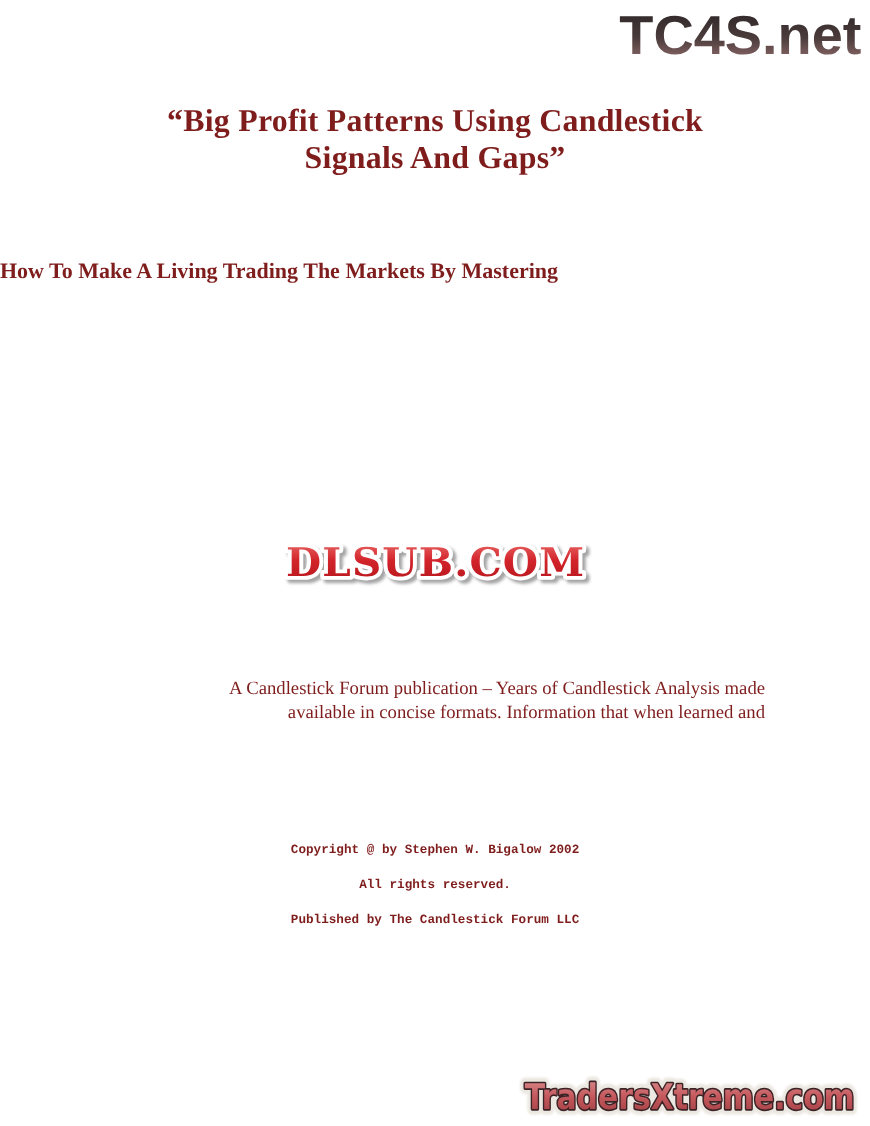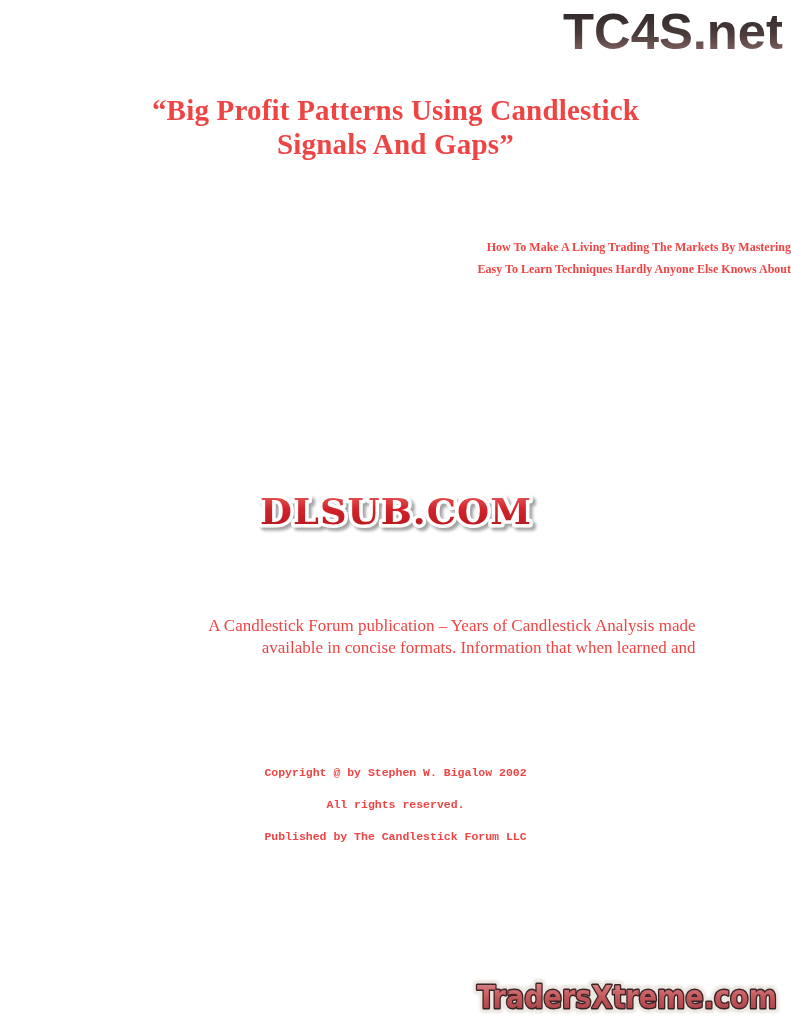--- a/index.html
+++ b/index.html
@@ -3,21 +3,21 @@
 <meta charset="utf-8">
 <style>
   html, body { margin: 0; padding: 0; background: #ffffff; }
   .page {
     position: relative;
     width: 791px;
     height: 1024px;
     background: #ffffff;
     overflow: hidden;
     font-family: "Liberation Serif", serif;
-    color: #ef4444;
+    color: #7f1d1d;
     margin: 0 auto;
   }
 
   
   .header-logo {
     position: absolute;
     top: 3px;
     right: 5px;
     filter: blur(0.2px);
   }
@@ -34,23 +34,23 @@
     line-height: 34px;
     letter-spacing: 0.2px;
   }
 
   
   .doc-subtitle {
     position: absolute;
     top: 237px;
     left: 0;
     width: 100%;
-    text-align: right;
+    text-align: left;
     font-weight: bold;
-    font-size: 12px;
+    font-size: 20px;
     line-height: 21.5px;
   }
 
   
   .center-logo {
     position: absolute;
     top: 483px;
     left: 50%;
     transform: translateX(-50%);
     filter: drop-shadow(3px 3.5px 1.5px rgba(90, 90, 90, 0.55));
@@ -110,21 +110,20 @@
     </svg>
   </div>
 
   <div class="doc-title">
     <div>“Big Profit Patterns Using Candlestick</div>
     <div>Signals And Gaps”</div>
   </div>
 
   <div class="doc-subtitle">
     <div>How To Make A Living Trading The Markets By Mastering</div>
-    <div>Easy To Learn Techniques Hardly Anyone Else Knows About</div>
   </div>
 
   <div class="center-logo">
     <svg width="300" height="54" viewBox="0 0 300 54">
       <defs>
         <linearGradient id="g-dlsub" x1="0" y1="0" x2="0" y2="1">
           <stop offset="0" stop-color="#ea6b68"></stop>
           <stop offset="0.45" stop-color="#d2232a"></stop>
           <stop offset="1" stop-color="#b2161c"></stop>
         </linearGradient>

